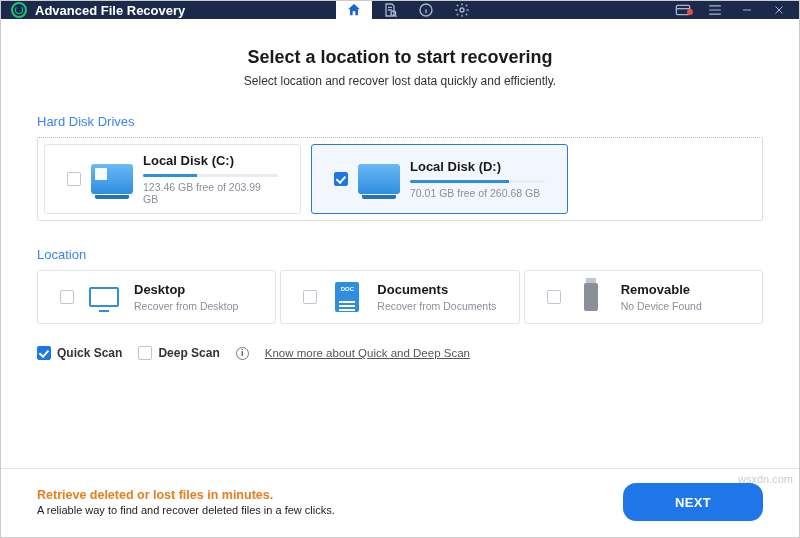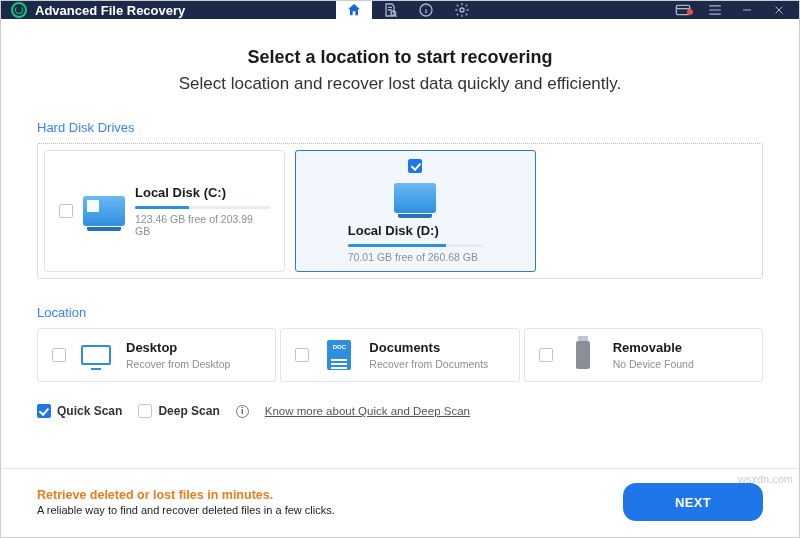--- a/index.html
+++ b/index.html
@@ -14,27 +14,27 @@
     .titlebar .nav .tab { width: 36px; display:flex; align-items:center; justify-content:center; color:#a9b4cc; cursor:pointer; }
     .titlebar .nav .tab.active { background:#fff; color:#1b66d6; }
     .titlebar .right { margin-left:auto; display:flex; align-items:center; gap:0; padding-right:4px; height:100%;}
     .titlebar .right .btn { width: 32px; height:100%; display:flex; align-items:center; justify-content:center; color:#a9b4cc; cursor:pointer; font-size:14px;}
     .badge-dot { position:relative; }
     .badge-dot::after{ content:""; position:absolute; top:8px; right:6px; width:6px; height:6px; background:#e74c3c; border-radius:50%; }
 
     
     .content { padding: 28px 36px 10px 36px; }
     .heading { text-align:center; font-size: 18px; font-weight:700; color:#1a1a1a; }
-    .subheading { text-align:center; font-size: 17px; color:#333; margin-top:6px; }
+    .subheading { text-align:center; font-size: 12px; color:#333; margin-top:6px; }
 
     .section-label { font-size:13px; color:#3b82f6; margin-top:26px; margin-bottom:8px; font-weight:500;}
 
     .drive-row-wrap { border: 1px dotted #bbb; border-radius:2px; padding:6px; display:flex; gap:10px; }
-    .drive-card, .loc-card { flex:1; border:1px solid #e1e4e8; border-radius:3px; display:flex; align-items:center; padding:8px 14px; gap:10px; min-height:54px; background:#fff; cursor:pointer; position:relative;}
-    .drive-card.selected { border:1.5px solid #2f7ad1; background:#f2f7fd;flex-direction:column; }
+    .drive-card, .loc-card { flex:1; border:1px solid #e1e4e8; border-radius:3px; display:flex; align-items:center; padding:8px 22px; gap:10px; min-height:54px; background:#fff; cursor:pointer; position:relative;}
+    .drive-card.selected { border:1.5px solid #2f7ad1; background:#f2f7fd; }
     .checkbox { width:14px; height:14px; border:1.5px solid #bfc6cf; border-radius:2px; background:#fff; flex:0 0 auto; display:flex; align-items:center; justify-content:center;}
     .checkbox.checked { background:#1f76e8; border-color:#1f76e8; }
     .checkbox.checked::after{ content:""; width:3.5px; height:7px; border:solid #fff; border-width:0 2px 2px 0; transform:rotate(42deg); margin-top:-2px;}
 
     .drive-icon { width:42px; height:30px; background:linear-gradient(#69b9f4,#2f8ee0); border-radius:3px; position:relative; flex:0 0 auto; }
     .drive-icon.win::after{ content:""; position:absolute; left:4px; top:4px; width:12px; height:12px; background:#fff; opacity:.95; }
     .drive-icon::before{ content:""; position:absolute; bottom:-5px; left:4px; right:4px; height:4px; background:#2f8ee0; border-radius:0 0 2px 2px; filter:brightness(.8);}
     
     .card-text { display:flex; flex-direction:column; gap:3px; }
     .card-title { font-size:13px; font-weight:700; color:#1a1a1a; }

